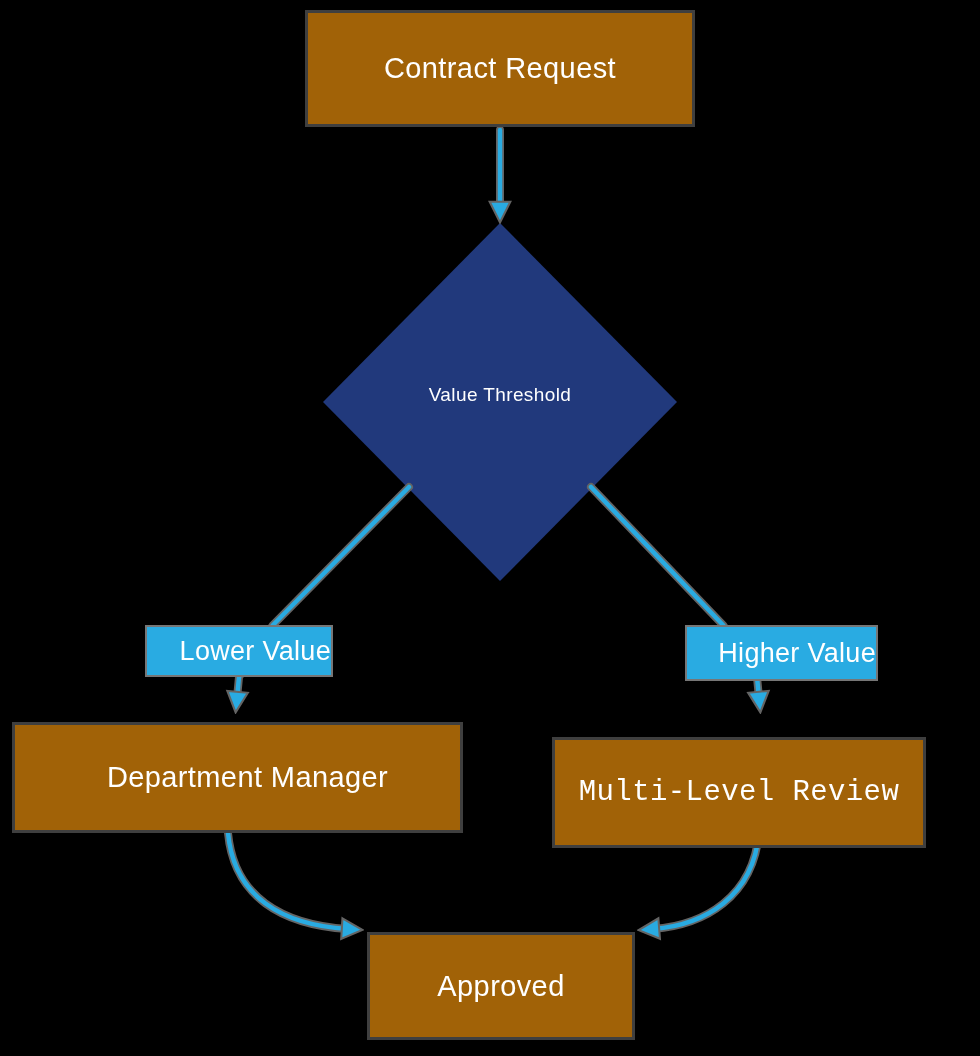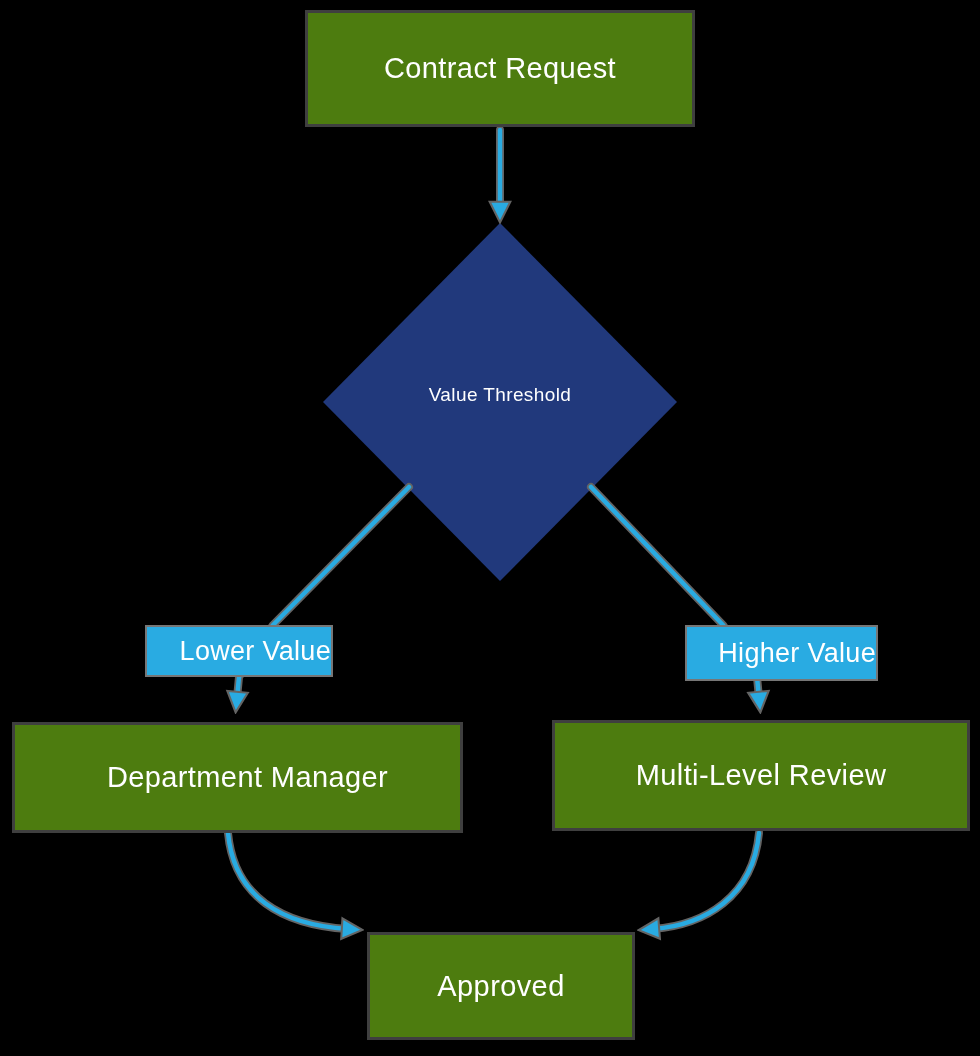--- a/index.html
+++ b/index.html
@@ -34,21 +34,21 @@
   .edge-line {
     fill: none;
     stroke: #29ABE2;
     stroke-width: 4.5;
     stroke-linecap: round;
     stroke-linejoin: round;
   }
   .node {
     position: absolute;
     box-sizing: border-box;
-    background: #4d7c0f;
+    background: #a16207;
     border: 3px solid #3F3F3F;
     display: flex;
     align-items: center;
     justify-content: center;
     color: #FFFFFF;
     font-size: 29px;
     font-weight: 500;
     letter-spacing: 0.4px;
     z-index: 2;
     text-align: center;
@@ -75,21 +75,21 @@
     justify-content: flex-end;
     color: #FFFFFF;
     font-size: 27px;
     font-weight: 500;
     letter-spacing: 0.3px;
     z-index: 3;
     text-align: center;
   }
   #node-contract   { left: 305px; top: 10px;  width: 390px; height: 117px; }
   #node-dept       { left: 12px;  top: 722px; width: 451px; height: 111px; padding-left: 20px; }
-  #node-multi      { left: 552px; top: 720px; width: 418px; height: 111px; }
+  #node-multi      { left: 552px; top: 737px; width: 374px; height: 111px; font-family: Liberation Mono, monospace; }
   #node-approved   { left: 367px; top: 932px; width: 268px; height: 108px; }
   #label-lower     { left: 145px; top: 625px; width: 188px; height: 52px; }
   #label-higher    { left: 685px; top: 625px; width: 193px; height: 56px; }
 </style>
 </head>
 <body>
 
 <div class="canvas">
 
   <svg class="layer" viewBox="0 0 980 1056" xmlns="http://www.w3.org/2000/svg">

